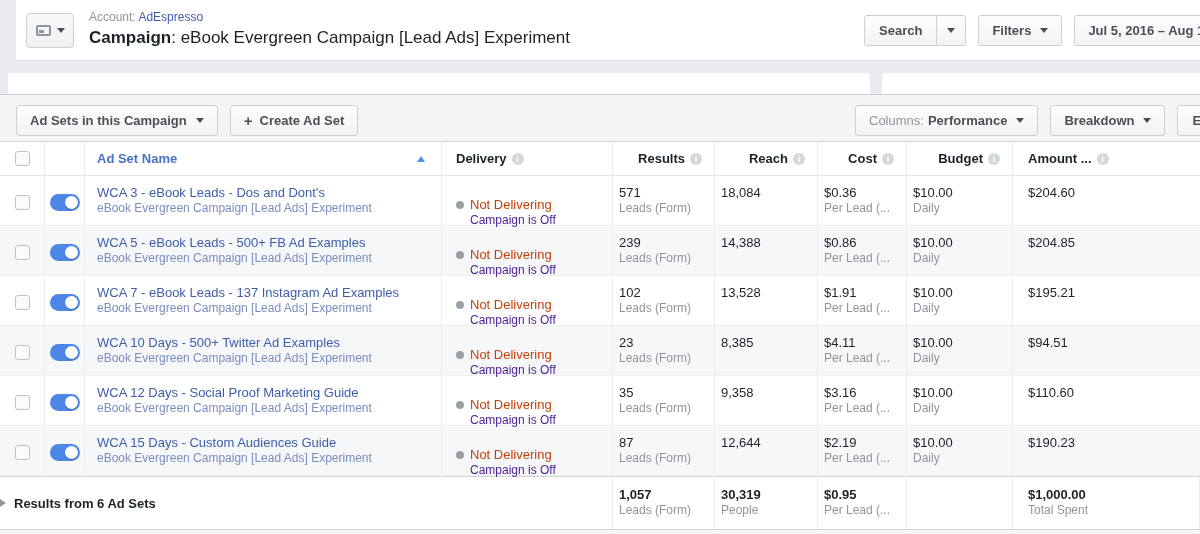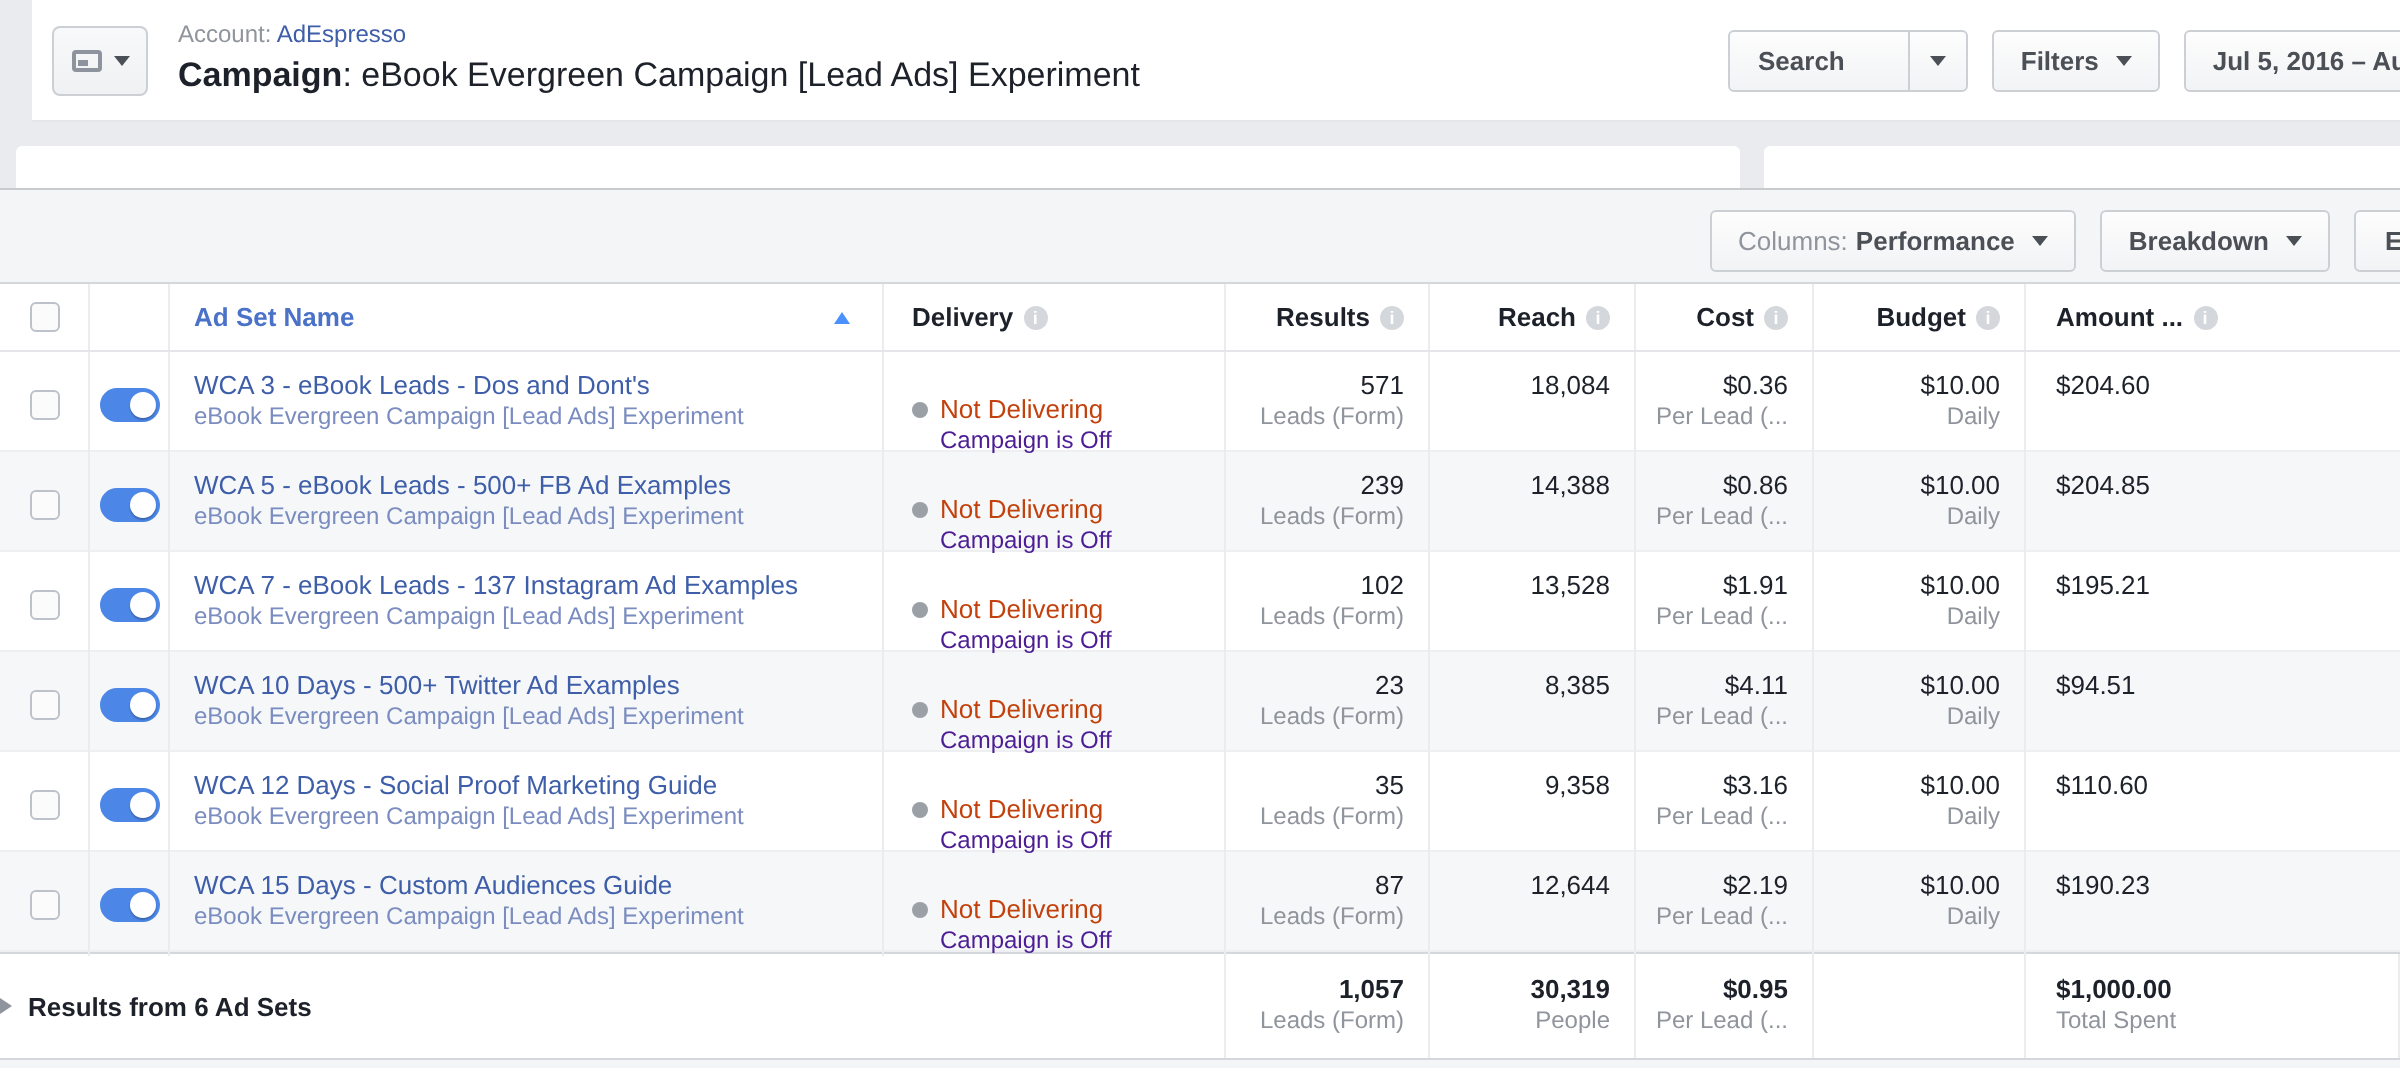--- a/index.html
+++ b/index.html
@@ -20,21 +20,21 @@
   .account-line { font-size:12px; color:#90949c; }
   .account-line a { color:#3e5ea9; text-decoration:none; }
   .campaign-line { font-size:17px; color:#1d2129; margin-top:4px; white-space:nowrap; }
   .campaign-line b { font-weight:bold; }
   .header-actions { position:absolute; left:848px; top:15px; display:flex; gap:12px; white-space:nowrap; }
   .btn { display:inline-flex; align-items:center; height:31px; padding:0 13px;
     background:linear-gradient(#fdfdfd,#f2f3f5); border:1px solid #ccd0d5; border-radius:3px;
     font-size:13px; font-weight:bold; color:#4b4f56; cursor:pointer; white-space:nowrap; }
   .btn .caret-down { margin-left:9px; }
   .split { display:inline-flex; height:31px; border:1px solid #ccd0d5; border-radius:3px; overflow:hidden;
-    background:linear-gradient(#fdfdfd,#f2f3f5);gap:18px; }
+    background:linear-gradient(#fdfdfd,#f2f3f5); }
   .split .seg-main { display:flex; align-items:center; padding:0 14px; font-size:13px; font-weight:bold; color:#4b4f56; cursor:pointer; }
   .split .seg-caret { display:flex; align-items:center; padding:0 10px; border-left:1px solid #ccd0d5; cursor:pointer; }
 
   
   .band { position:absolute; top:62px; left:0; width:100%; height:32px; background:#e9ebee; }
   .band-card { position:absolute; top:11px; height:21px; background:#fff; border-radius:3px 3px 0 0; }
   .band-card.one { left:8px; width:862px; }
   .band-card.two { left:882px; width:330px; }
 
   
@@ -73,21 +73,21 @@
   .toggle .knob { position:absolute; right:2px; top:2px; width:13px; height:13px; border-radius:50%;
     background:#fff; box-shadow:0 1px 1px rgba(0,0,0,.25); }
   .c-name { padding:9px 10px 0 12px; }
   .adset-link { display:block; font-size:13px; color:#3e5ea9; text-decoration:none; line-height:16px;
     white-space:nowrap; overflow:hidden; text-overflow:ellipsis; cursor:pointer; }
   .adset-sub { font-size:12px; color:#7b8dc0; line-height:15px; white-space:nowrap; overflow:hidden; }
   .c-delivery { padding:9px 8px 0 14px; }
   .del-line { font-size:13px; color:#c2410c; line-height:16px; display:flex; align-items:center;margin-top:12px; }
   .dot { width:8px; height:8px; border-radius:50%; background:#9aa0a6; margin-right:6px; flex:none; }
   .del-sub { font-size:12px; color:#4c1d95; line-height:15px; padding-left:14px; }
-  .c-num { padding:9px 12px 0 6px; text-align:right; }
+  .c-num { padding:9px 12px 0 6px; text-align:left; }
   .c-amt { padding:9px 8px 0 15px; text-align:left; }
   .val { font-size:13px; line-height:16px; color:#1d2129; }
   .sub { font-size:12px; line-height:15px; color:#90949c; white-space:nowrap; overflow:hidden; }
 
   .tfoot { height:53px; border-top:1px solid #d4d7db; background:#fff; }
   .tfoot .cell { border-right:1px solid #eaecee; }
   .foot-label { grid-column:1 / 4; display:flex; align-items:center; 
     font-size:13px; font-weight:bold; color:#1d2129; cursor:pointer; }
   .disclosure { width:0; height:0; border-top:4px solid transparent; border-bottom:4px solid transparent;
     border-left:6px solid #90949c; display:inline-block; margin-right:8px; }
@@ -127,20 +127,30 @@
     </span>
   </div>
 </div>
 
 <div class="band">
   <div class="band-card one"></div>
   <div class="band-card two"></div>
 </div>
 
 <div class="panel">
+  <div class="toolbar-left">
+    <span class="btn">
+      <span>Ad Sets in this Campaign</span>
+      <span class="caret-down"></span>
+    </span>
+    <span class="btn">
+      <span class="plus-glyph">+</span>
+      <span>Create Ad Set</span>
+    </span>
+  </div>
   <div class="toolbar-right">
     <span class="btn">
       <span class="muted">Columns:</span>
       <span>Performance</span>
       <span class="caret-down"></span>
     </span>
     <span class="btn">
       <span>Breakdown</span>
       <span class="caret-down"></span>
     </span>

